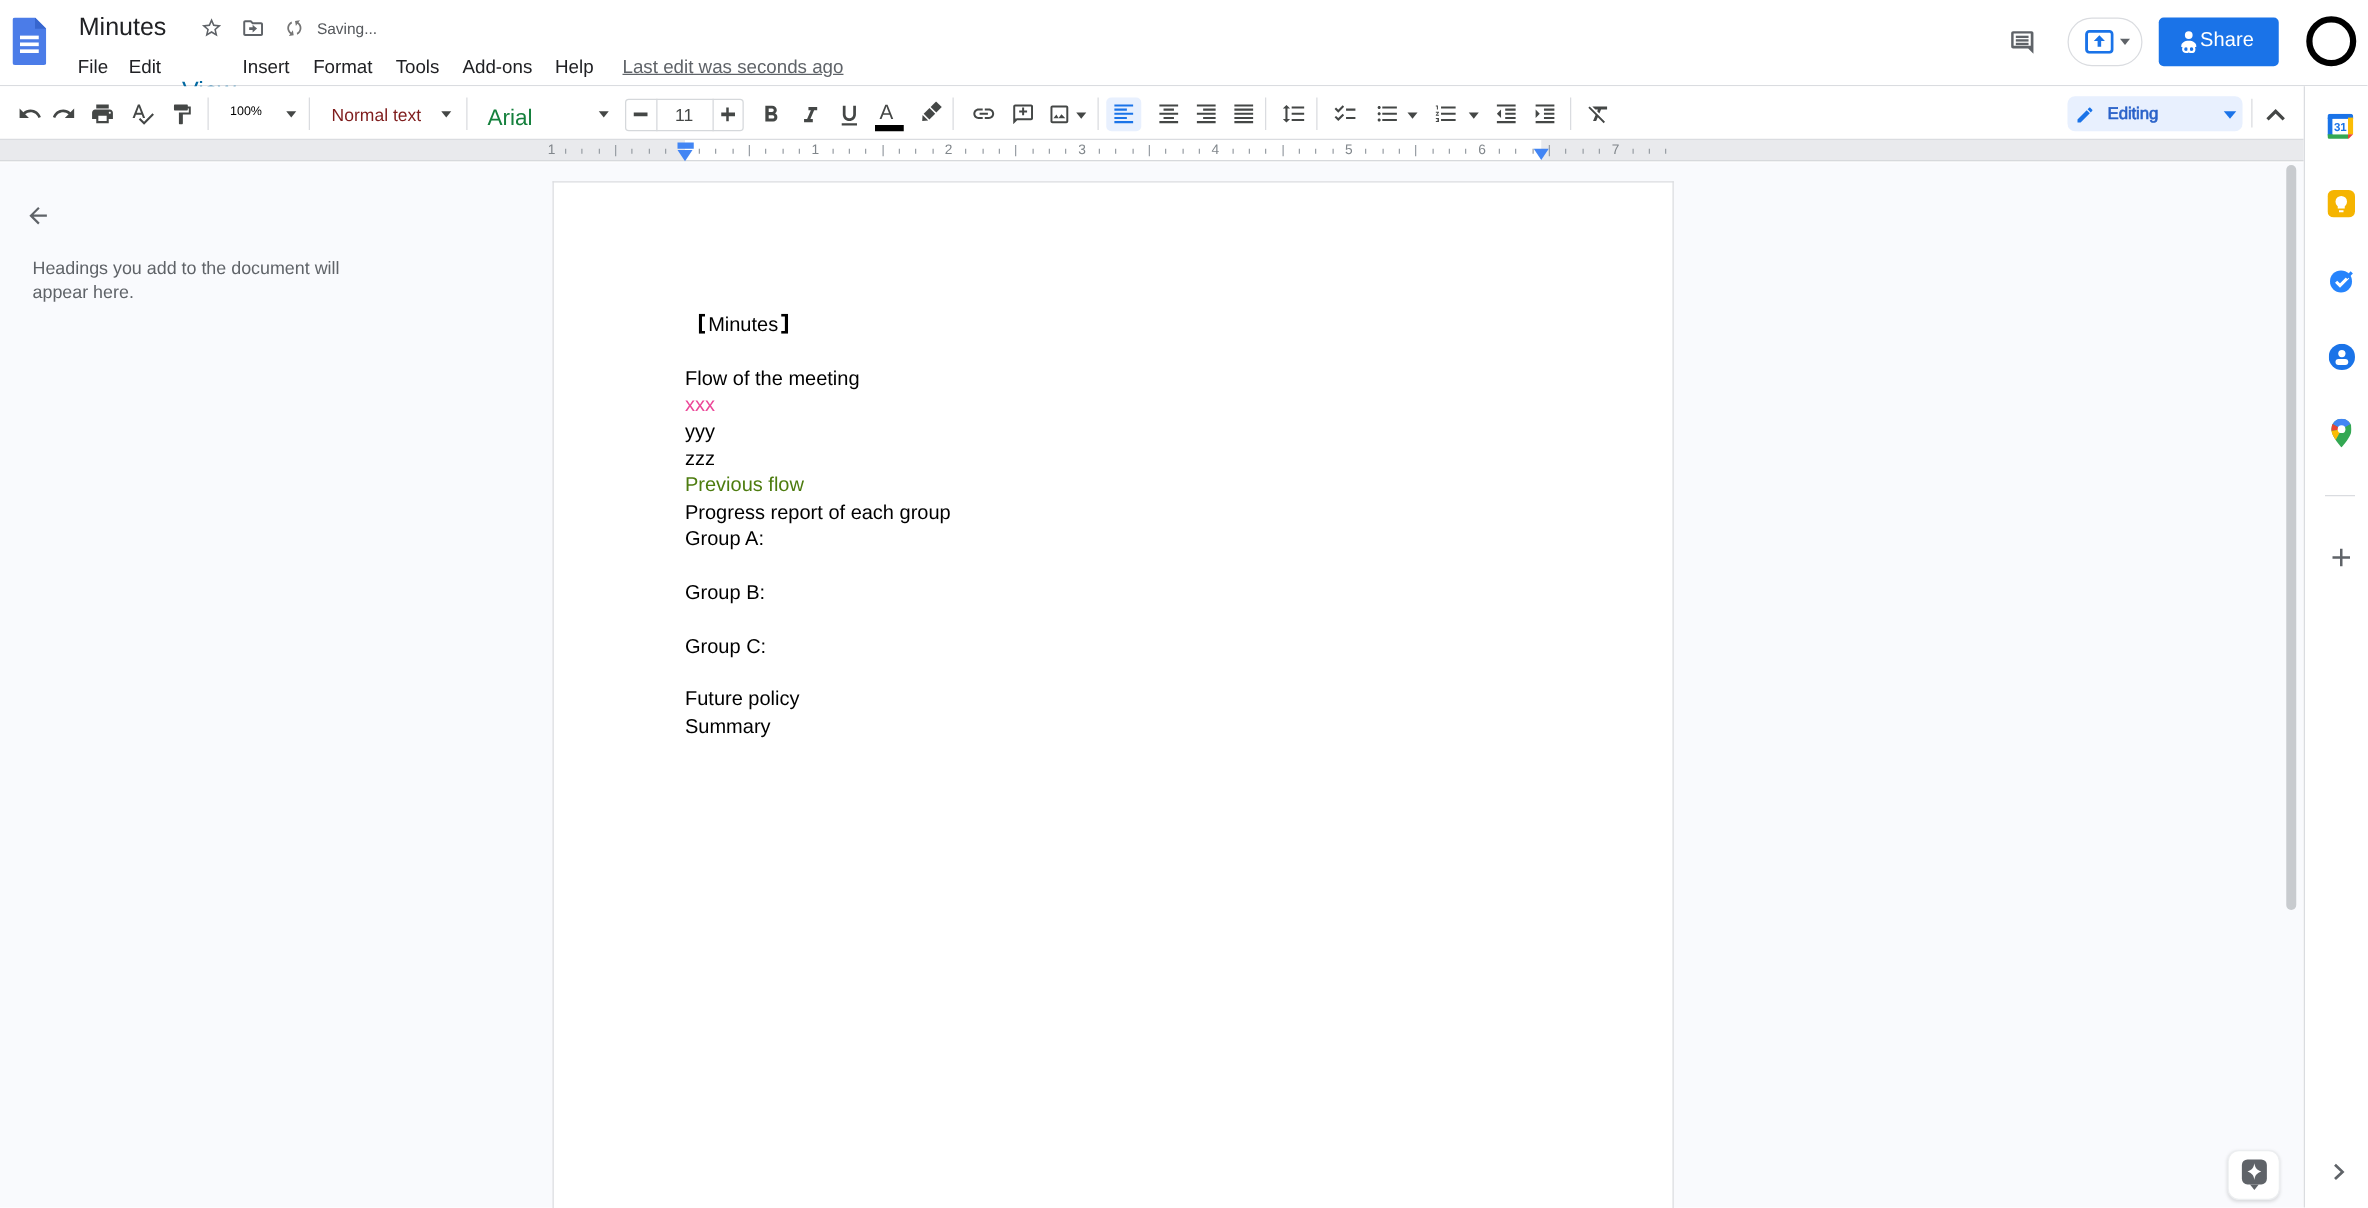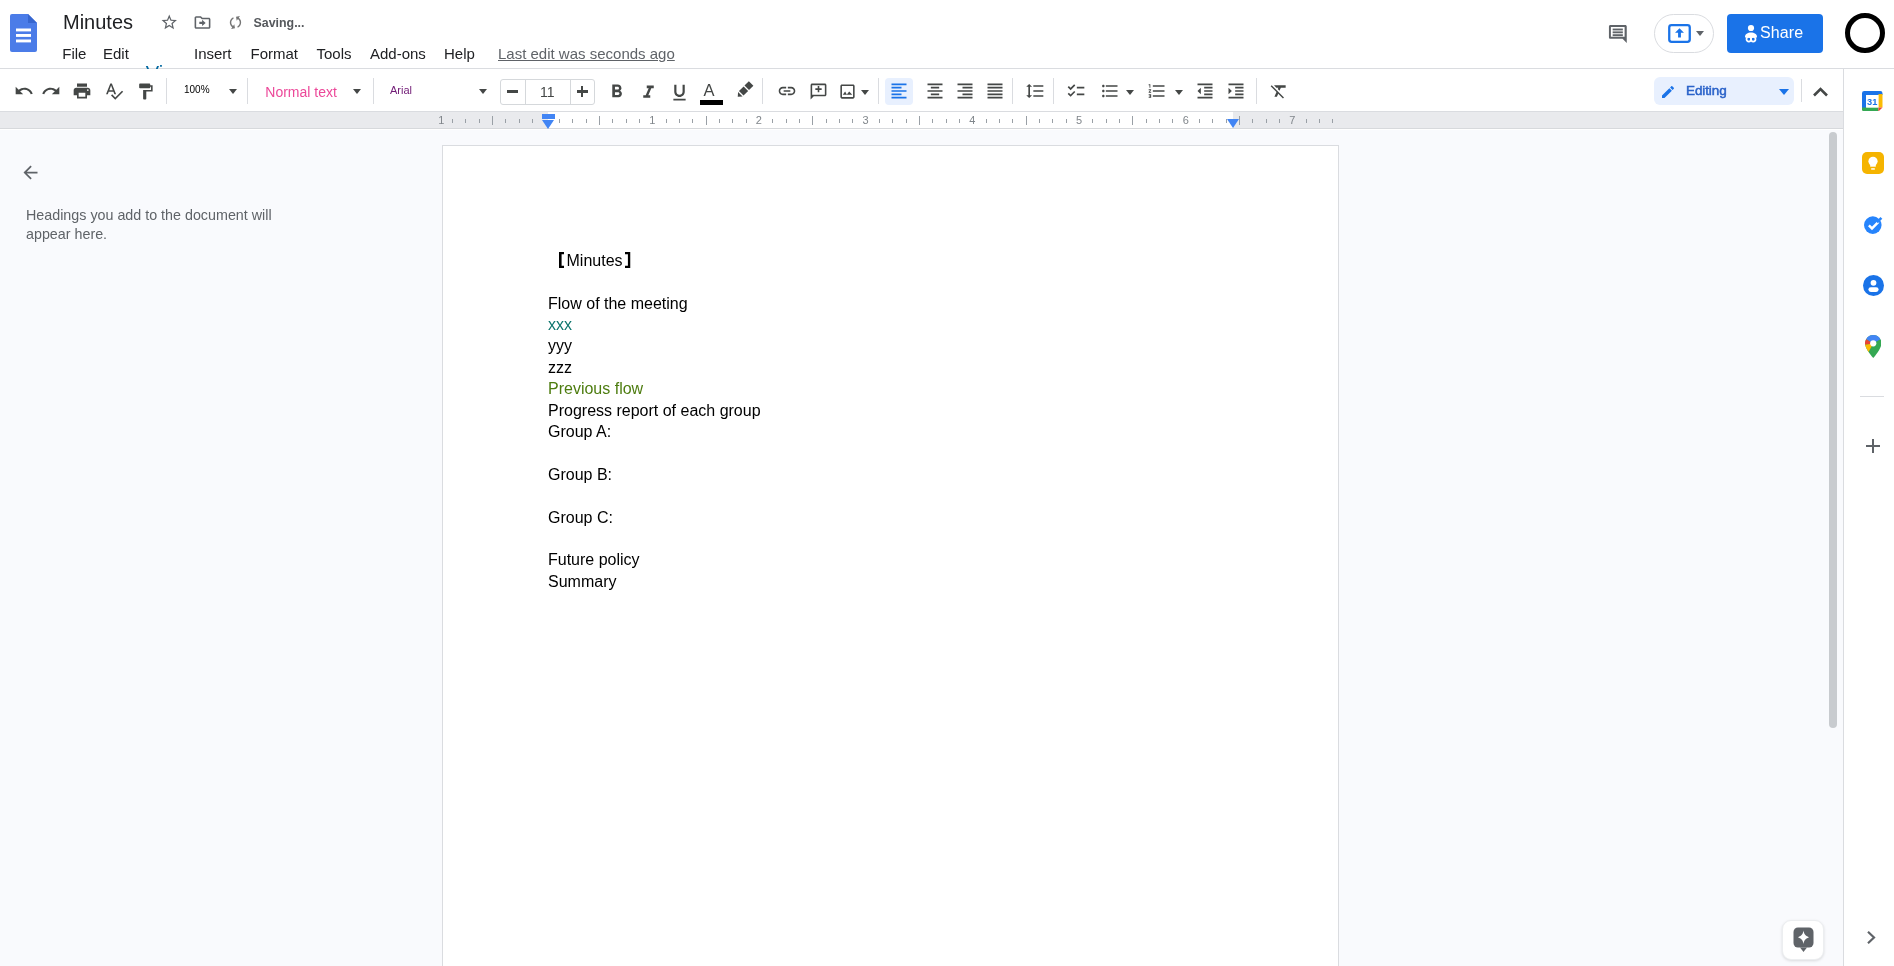--- a/index.html
+++ b/index.html
@@ -19,21 +19,21 @@
   </svg>
 <svg class="abs" style="left:193px;top:13px" width="19" height="19" viewBox="0 0 24 24">
 <path d="M20 6h-8l-2-2H4c-1.1 0-2 .9-2 2v12c0 1.1.9 2 2 2h16c1.1 0 2-.9 2-2V8c0-1.1-.9-2-2-2zm0 12H4V6h5.17l2 2H20v10z" fill="#5f6368"></path>
 <path d="M11.5 16.5l4.5-4-4.5-4v2.5H8v3h3.5z" fill="#5f6368"></path>
   </svg>
 <svg class="abs" style="left:227px;top:14px" width="17" height="17" viewBox="0 0 24 24">
     <g transform="rotate(35 12 12)">
       <path d="M12 4V1L8 5l4 4V6c3.31 0 6 2.69 6 6 0 1.01-.25 1.97-.7 2.8l1.46 1.46C19.54 15.03 20 13.57 20 12c0-4.42-3.58-8-8-8zm0 14c-3.31 0-6-2.69-6-6 0-1.01.25-1.97.7-2.8L5.24 7.74C4.46 8.97 4 10.43 4 12c0 4.42 3.58 8 8 8v3l4-4-4-4v3z" fill="#757575"></path>
     </g>
   </svg>
-<div class="abs" style="left:253.5px;top:16px;font-size:12.4px;font-weight:bold;color:#55585c">Saving...</div>
+<div class="abs" style="left:253.5px;top:16px;font-size:12.4px;font-weight:normal;color:#55585c">Saving...</div>
 <div class="abs" style="left:62.3px;top:45px;font-size:15px;color:#202124">File</div>
 <div class="abs" style="left:103px;top:45px;font-size:15px;color:#202124">Edit</div>
 <div class="abs" style="left:145.7px;top:62px;font-size:20px;color:#0369a1">View</div>
 <div class="abs" style="left:194px;top:45px;font-size:15px;color:#202124">Insert</div>
 <div class="abs" style="left:250.5px;top:45px;font-size:15px;color:#202124">Format</div>
 <div class="abs" style="left:316.5px;top:45px;font-size:15px;color:#202124">Tools</div>
 <div class="abs" style="left:370px;top:45px;font-size:15px;color:#202124">Add-ons</div>
 <div class="abs" style="left:444px;top:45px;font-size:15px;color:#202124">Help</div>
 <div class="abs" style="left:498px;top:45px;font-size:15px;color:#5f6368;text-decoration:underline">Last edit was seconds ago</div>
 <svg class="abs" style="left:1606px;top:22px" width="23.5" height="23.5" viewBox="0 0 24 24">
@@ -72,24 +72,24 @@
 <svg style="position:absolute;left:103.5px;top:81.0px" width="20" height="20" viewBox="0 0 24 24">
     <path d="M12.45 16h2.09L9.43 3H7.57L2.46 16h2.09l1.12-3h5.64l1.14 3zm-6.02-5L8.5 5.48 10.57 11H6.43zm15.16.59l-8.09 8.09L9.83 16l-1.41 1.41 5.09 5.09L23 13l-1.41-1.41z" fill="#444746"></path>
   </svg>
 <svg style="position:absolute;left:135.5px;top:81.5px" width="19" height="19" viewBox="0 0 24 24">
     <path d="M18 4V3c0-.55-.45-1-1-1H5c-.55 0-1 .45-1 1v4c0 .55.45 1 1 1h12c.55 0 1-.45 1-1V6h1v4H9v11c0 .55.45 1 1 1h2c.55 0 1-.45 1-1v-9h8V4h-3z" fill="#444746"></path>
   </svg>
 <div style="position:absolute;left:165.5px;top:78px;width:1px;height:26px;background:#dadce0"></div>
 <div class="abs" style="left:184px;top:84px;font-size:10px;color:#000000">100%</div>
 <div style="position:absolute;left:228.5px;top:89.25px;width:0;height:0;border-left:4.5px solid transparent;border-right:4.5px solid transparent;border-top:5.5px solid #444746"></div>
 <div style="position:absolute;left:247px;top:78px;width:1px;height:26px;background:#dadce0"></div>
-<div class="abs" style="left:265.3px;top:84px;font-size:14px;color:#ec4899">Normal text</div>
+<div class="abs" style="left:265.3px;top:84px;font-size:14px;color:#7f1d1d">Normal text</div>
 <div style="position:absolute;left:352.5px;top:89.25px;width:0;height:0;border-left:4.5px solid transparent;border-right:4.5px solid transparent;border-top:5.5px solid #444746"></div>
 <div style="position:absolute;left:372.5px;top:78px;width:1px;height:26px;background:#dadce0"></div>
-<div class="abs" style="left:390px;top:84px;font-size:11px;color:#701a75">Arial</div>
+<div class="abs" style="left:390px;top:84px;font-size:18px;color:#15803d">Arial</div>
 <div style="position:absolute;left:478.5px;top:89.25px;width:0;height:0;border-left:4.5px solid transparent;border-right:4.5px solid transparent;border-top:5.5px solid #444746"></div>
 <div class="abs" style="left:500px;top:78.5px;width:95px;height:26px;border:1px solid #d5d8db;border-radius:3px;background:#fff"></div>
 <div class="abs" style="left:525px;top:78.5px;width:1px;height:26px;background:#d5d8db"></div>
 <div class="abs" style="left:569.5px;top:78.5px;width:1px;height:26px;background:#d5d8db"></div>
 <div class="abs" style="left:506.5px;top:90.2px;width:11px;height:2.4px;background:#444746"></div>
 <div class="abs" style="left:540px;top:84px;font-size:14px;color:#444746">11</div>
 <div class="abs" style="left:576.5px;top:90.2px;width:11.5px;height:2.4px;background:#444746"></div>
 <div class="abs" style="left:581px;top:85.6px;width:2.4px;height:11.5px;background:#444746"></div>
 <svg style="position:absolute;left:606.05px;top:80.75px" width="21.5" height="21.5" viewBox="0 0 24 24">
     <path d="M15.6 10.79c.97-.67 1.65-1.77 1.65-2.79 0-2.26-1.83-4-4.25-4H7v14h7.04c2.09 0 3.71-1.7 3.71-3.79 0-1.52-.86-2.82-2.15-3.42zM10 6.5h3c.83 0 1.5.67 1.5 1.5s-.67 1.5-1.5 1.5h-3v-3zm3.5 9H10v-3h3.5c.83 0 1.5.67 1.5 1.5s-.67 1.5-1.5 1.5z" fill="#444746"></path>
@@ -248,21 +248,21 @@
     <path d="M20 11H7.83l5.59-5.59L12 4l-8 8 8 8 1.41-1.41L7.83 13H20v-2z" fill="#5f6368"></path>
   </svg>
 <div class="abs" style="left:26px;top:206px;width:252px;font-size:14.3px;line-height:19.4px;color:#5f6368">Headings you add to the document will appear here.</div>
 <div class="abs" style="left:442px;top:145px;width:897px;height:830px;background:#fff;border:1px solid #dadce0;border-bottom:none"></div>
 <div class="abs" style="left:548px;top:249.8px;height:21.4px;font-size:16px;color:#000;line-height:21.4px"><svg style="margin-left:10.5px;vertical-align:-2.5px" width="5.5" height="16" viewBox="0 0 5.5 16">
       <path d="M0 0H5.5V2.2H2.6V13.8H5.5V16H0Z" fill="#000"></path>
     </svg><span style="margin-left:2.5px">Minutes</span><svg style="margin-left:2.5px;vertical-align:-2.5px;transform:scale(-1,1)" width="5.5" height="16" viewBox="0 0 5.5 16">
       <path d="M0 0H5.5V2.2H2.6V13.8H5.5V16H0Z" fill="#000"></path>
     </svg></div>
 <div class="abs" style="left:548px;top:292.59999999999997px;font-size:16px;color:#000;line-height:21.4px">Flow of the meeting</div>
-<div class="abs" style="left:548px;top:313.99999999999994px;font-size:16px;color:#0f766e;line-height:21.4px">xxx</div>
+<div class="abs" style="left:548px;top:313.99999999999994px;font-size:16px;color:#ec4899;line-height:21.4px">xxx</div>
 <div class="abs" style="left:548px;top:335.3999999999999px;font-size:16px;color:#000;line-height:21.4px">yyy</div>
 <div class="abs" style="left:548px;top:356.7999999999999px;font-size:16px;color:#000;line-height:21.4px">zzz</div>
 <div class="abs" style="left:548px;top:378.1999999999999px;font-size:16px;color:#4d7c0f;line-height:21.4px">Previous flow</div>
 <div class="abs" style="left:548px;top:399.59999999999985px;font-size:16px;color:#000;line-height:21.4px">Progress report of each group</div>
 <div class="abs" style="left:548px;top:420.99999999999983px;font-size:16px;color:#000;line-height:21.4px">Group A:</div>
 <div class="abs" style="left:548px;top:463.7999999999998px;font-size:16px;color:#000;line-height:21.4px">Group B:</div>
 <div class="abs" style="left:548px;top:506.59999999999974px;font-size:16px;color:#000;line-height:21.4px">Group C:</div>
 <div class="abs" style="left:548px;top:549.3999999999997px;font-size:16px;color:#000;line-height:21.4px">Future policy</div>
 <div class="abs" style="left:548px;top:570.7999999999997px;font-size:16px;color:#000;line-height:21.4px">Summary</div>
 <div class="abs" style="left:1828.5px;top:132px;width:8px;height:596px;background:#c8cbcf;border-radius:4px"></div>

